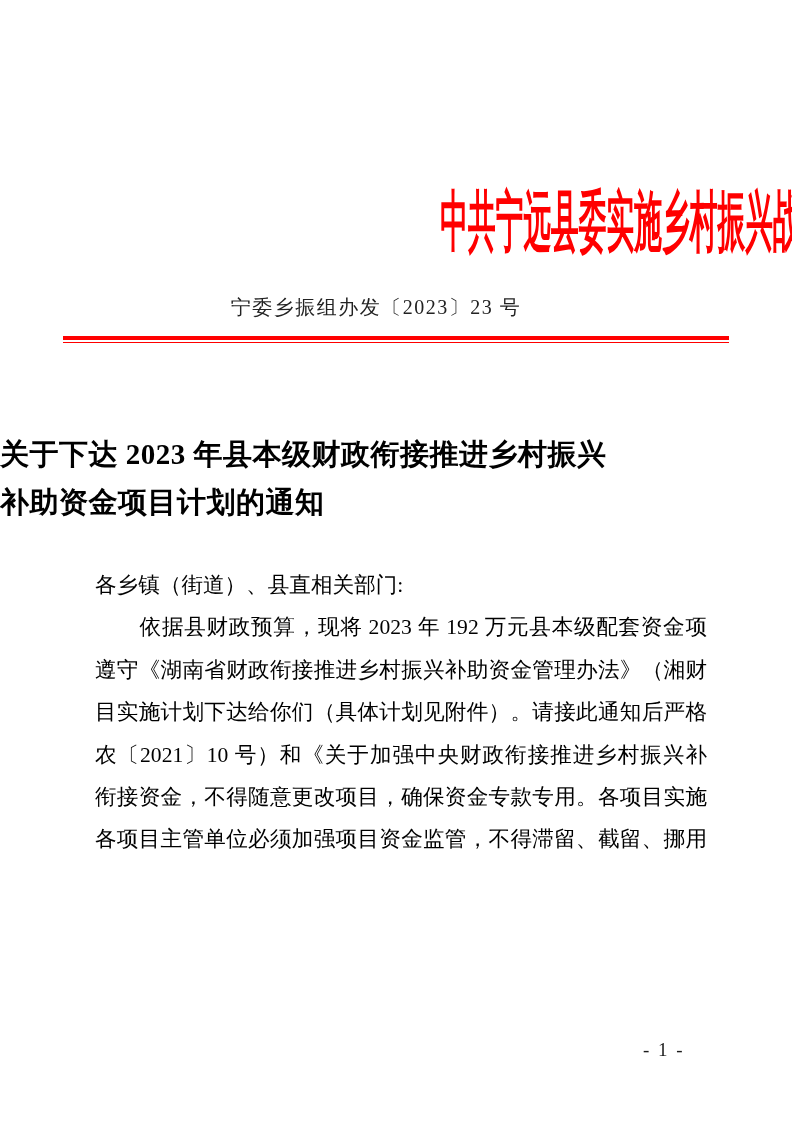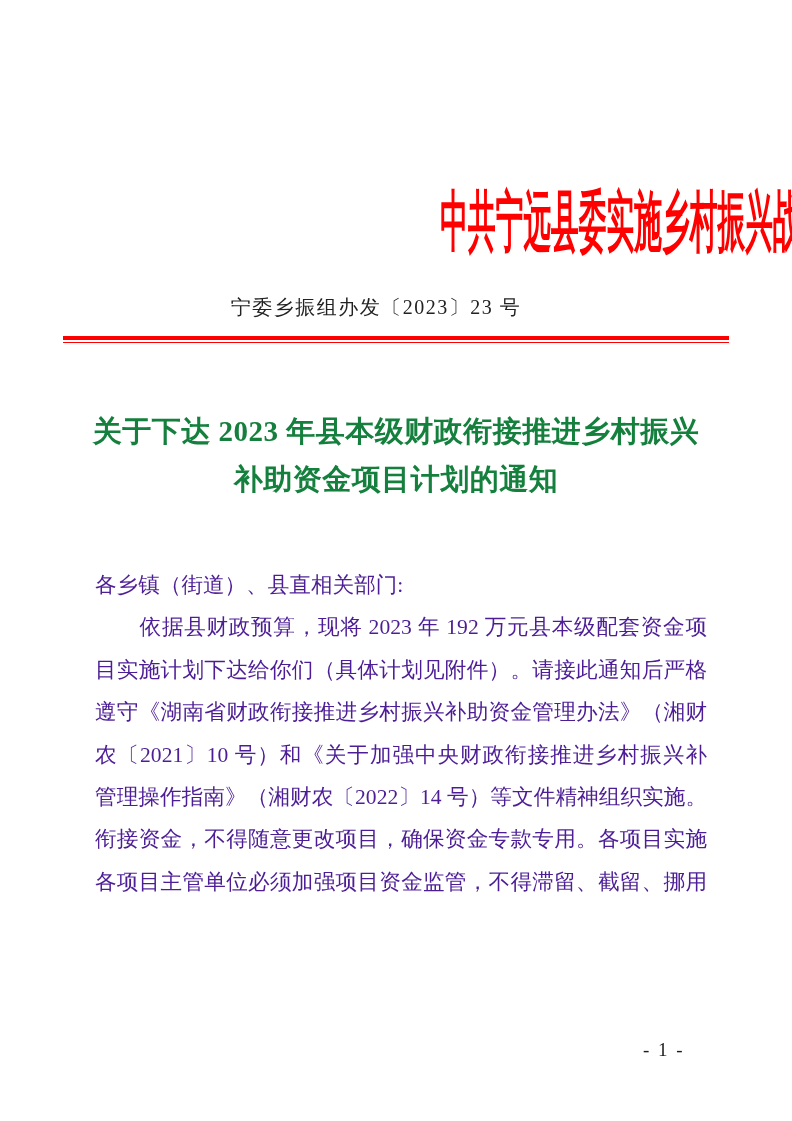--- a/index.html
+++ b/index.html
@@ -39,32 +39,32 @@
   
   #red-rule{
     position:absolute;top:336px;left:63px;width:666px;
     height:2px;
     border-top:4px solid var(--accent,#ff0000);
     border-bottom:1.5px solid var(--accent,#ff0000);
     background:transparent;
   }
   
   #doc-title{
-    position:absolute;top:408px;left:0;width:792px;
-    text-align:center;
+    position:absolute;top:431px;left:0;width:792px;
+    text-align:left;
     font-size:29px;font-weight:bold;
     line-height:47.5px;
-    color:#15803d;
+    color:#000000;
     letter-spacing:0.5px;
   }
   
   #body-block{
     position:absolute;top:564px;left:95px;width:612px;
     font-size:21.6px;
-    color:#4c1d95;
+    color:#000000;
   }
   .body-line{
     height:42.4px;
     line-height:42.4px;
     text-align:justify;
     text-align-last:justify;
     white-space:nowrap;
     overflow:visible;
   }
   .salutation{
@@ -93,23 +93,22 @@
   <div id="red-rule"></div>
 
   <div id="doc-title">
     <div>关于下达 2023 年县本级财政衔接推进乡村振兴</div>
     <div>补助资金项目计划的通知</div>
   </div>
 
   <div id="body-block">
     <div class="body-line salutation">各乡镇（街道）、县直相关部门:</div>
     <div class="body-line">　　依据县财政预算，现将 2023 年 192 万元县本级配套资金项</div>
+    <div class="body-line">遵守《湖南省财政衔接推进乡村振兴补助资金管理办法》（湘财</div>
     <div class="body-line">目实施计划下达给你们（具体计划见附件）。请接此通知后严格</div>
-    <div class="body-line">遵守《湖南省财政衔接推进乡村振兴补助资金管理办法》（湘财</div>
     <div class="body-line">农〔2021〕10 号）和《关于加强中央财政衔接推进乡村振兴补</div>
-    <div class="body-line">管理操作指南》（湘财农〔2022〕14 号）等文件精神组织实施。</div>
     <div class="body-line">衔接资金，不得随意更改项目，确保资金专款专用。各项目实施</div>
     <div class="body-line">各项目主管单位必须加强项目资金监管，不得滞留、截留、挪用</div>
   </div>
 
   <div id="page-number">- 1 -</div>
 
 </div>
 
 </body></html>

